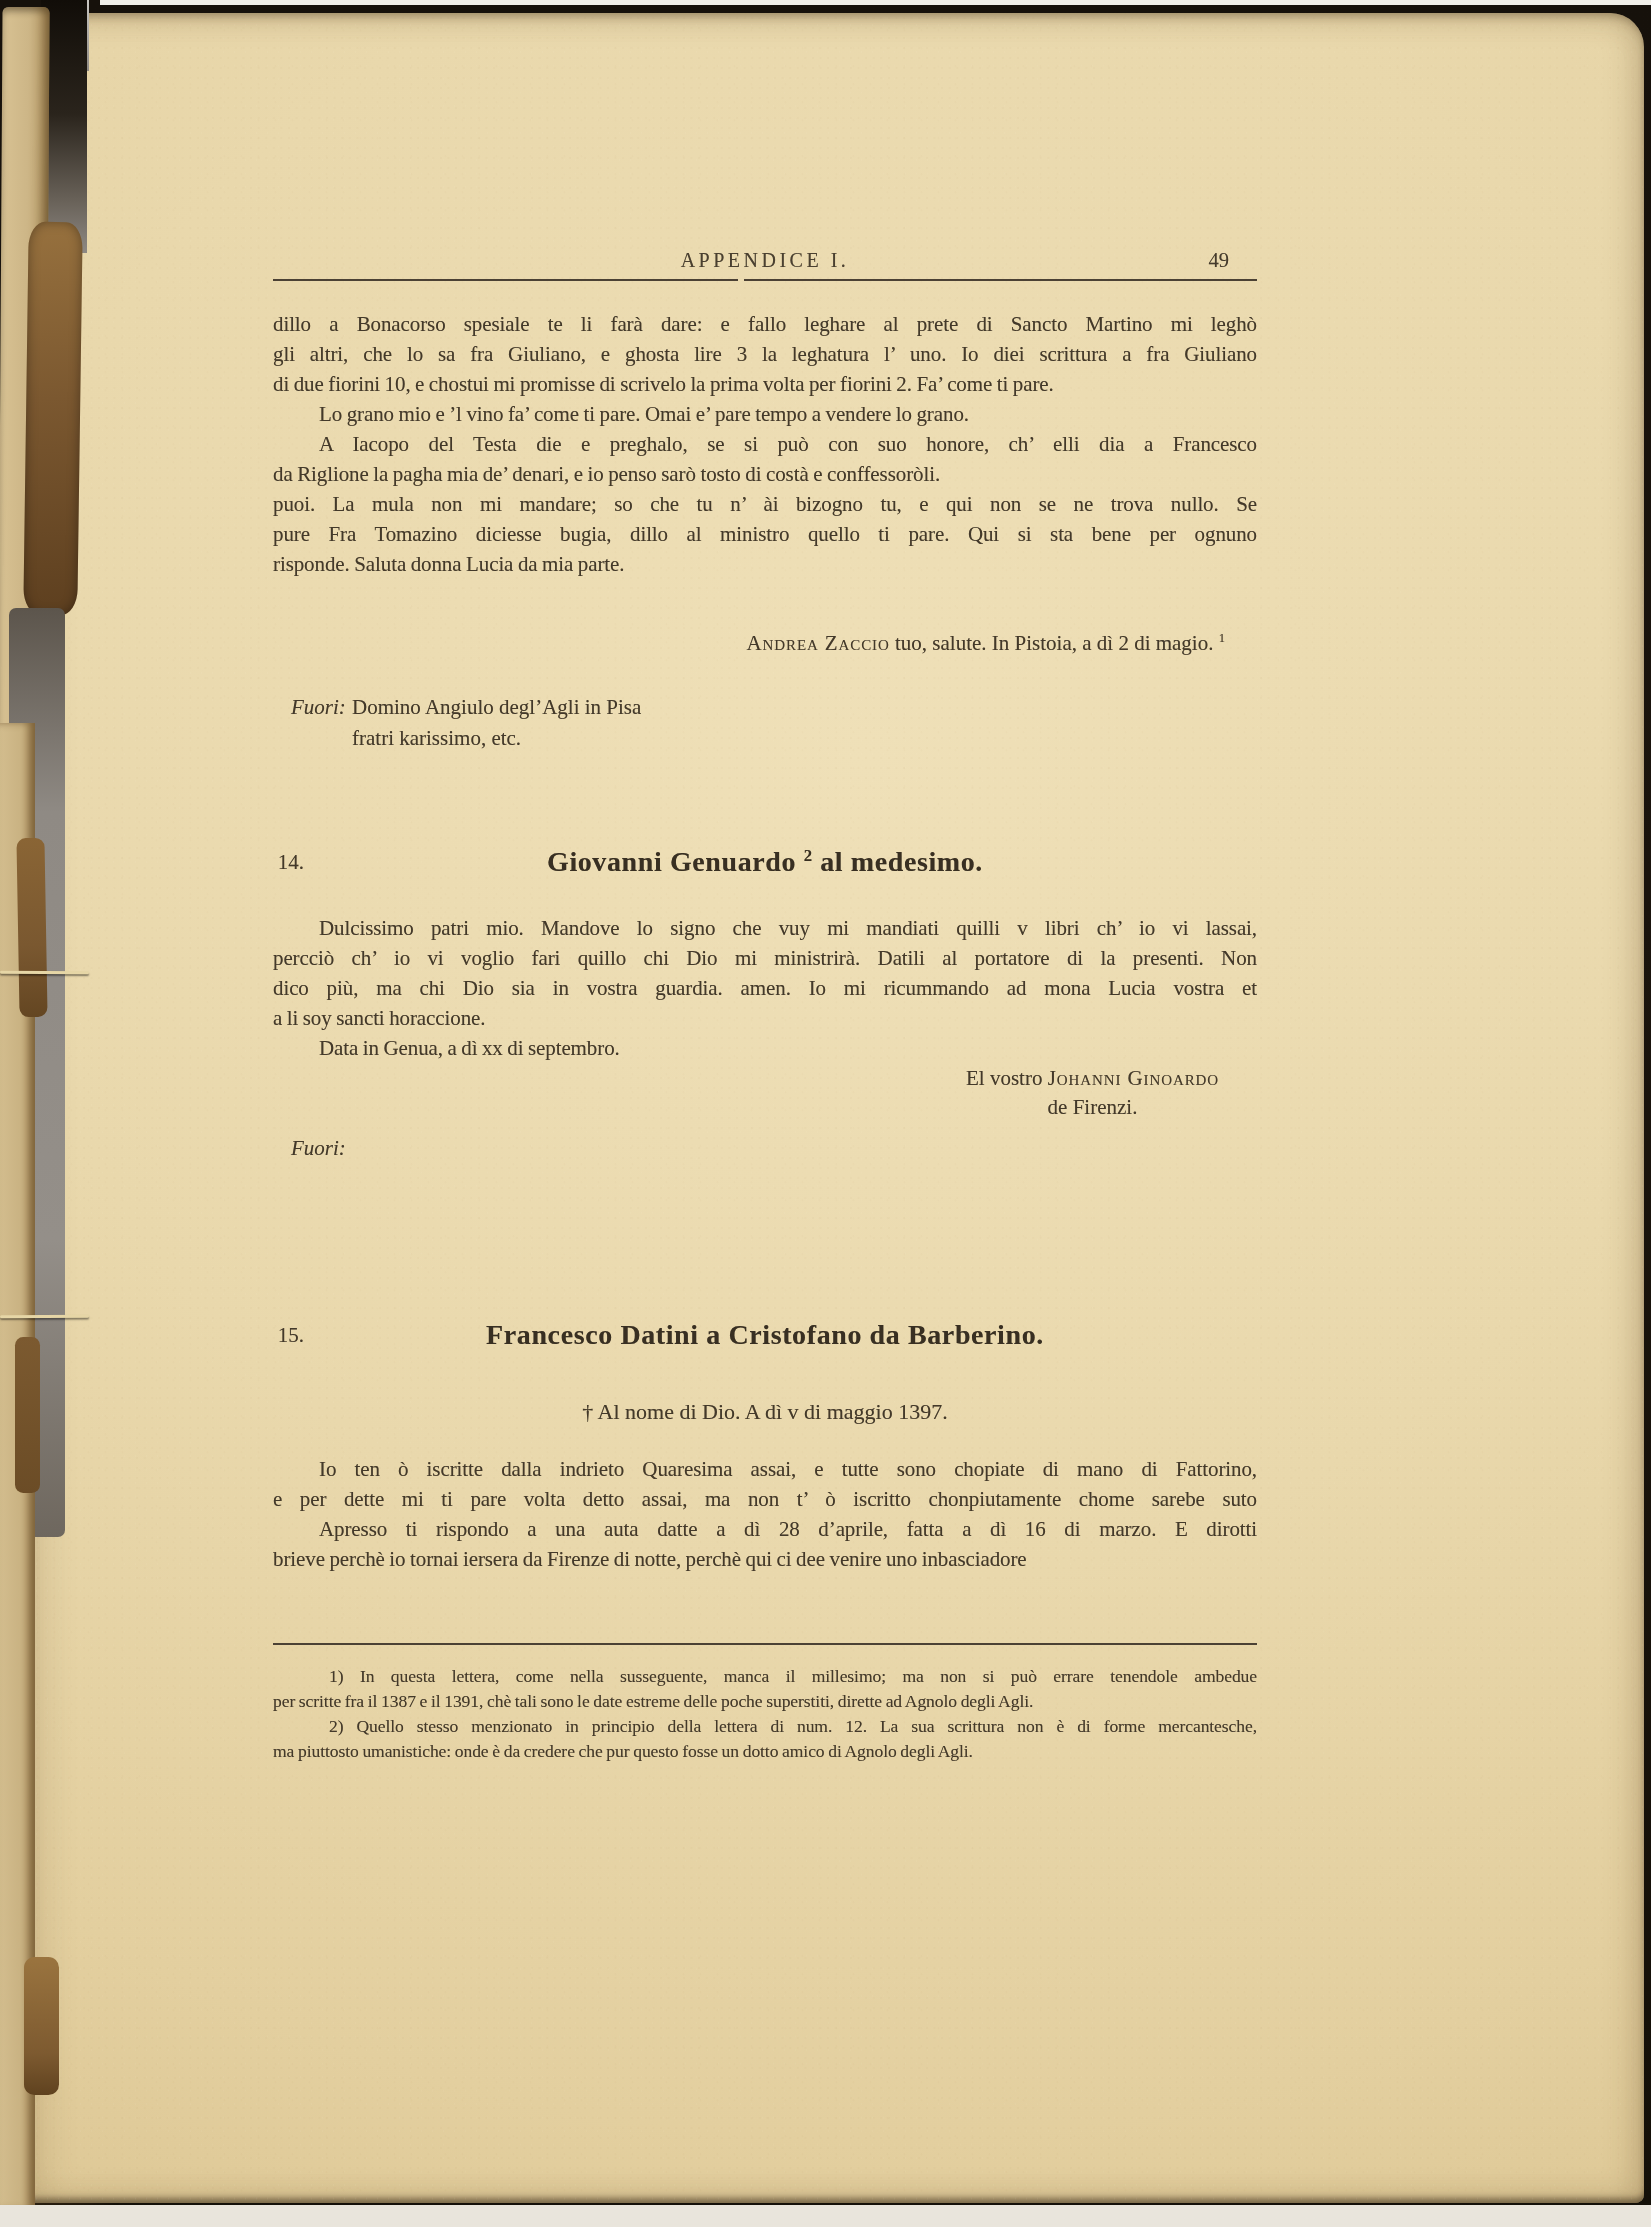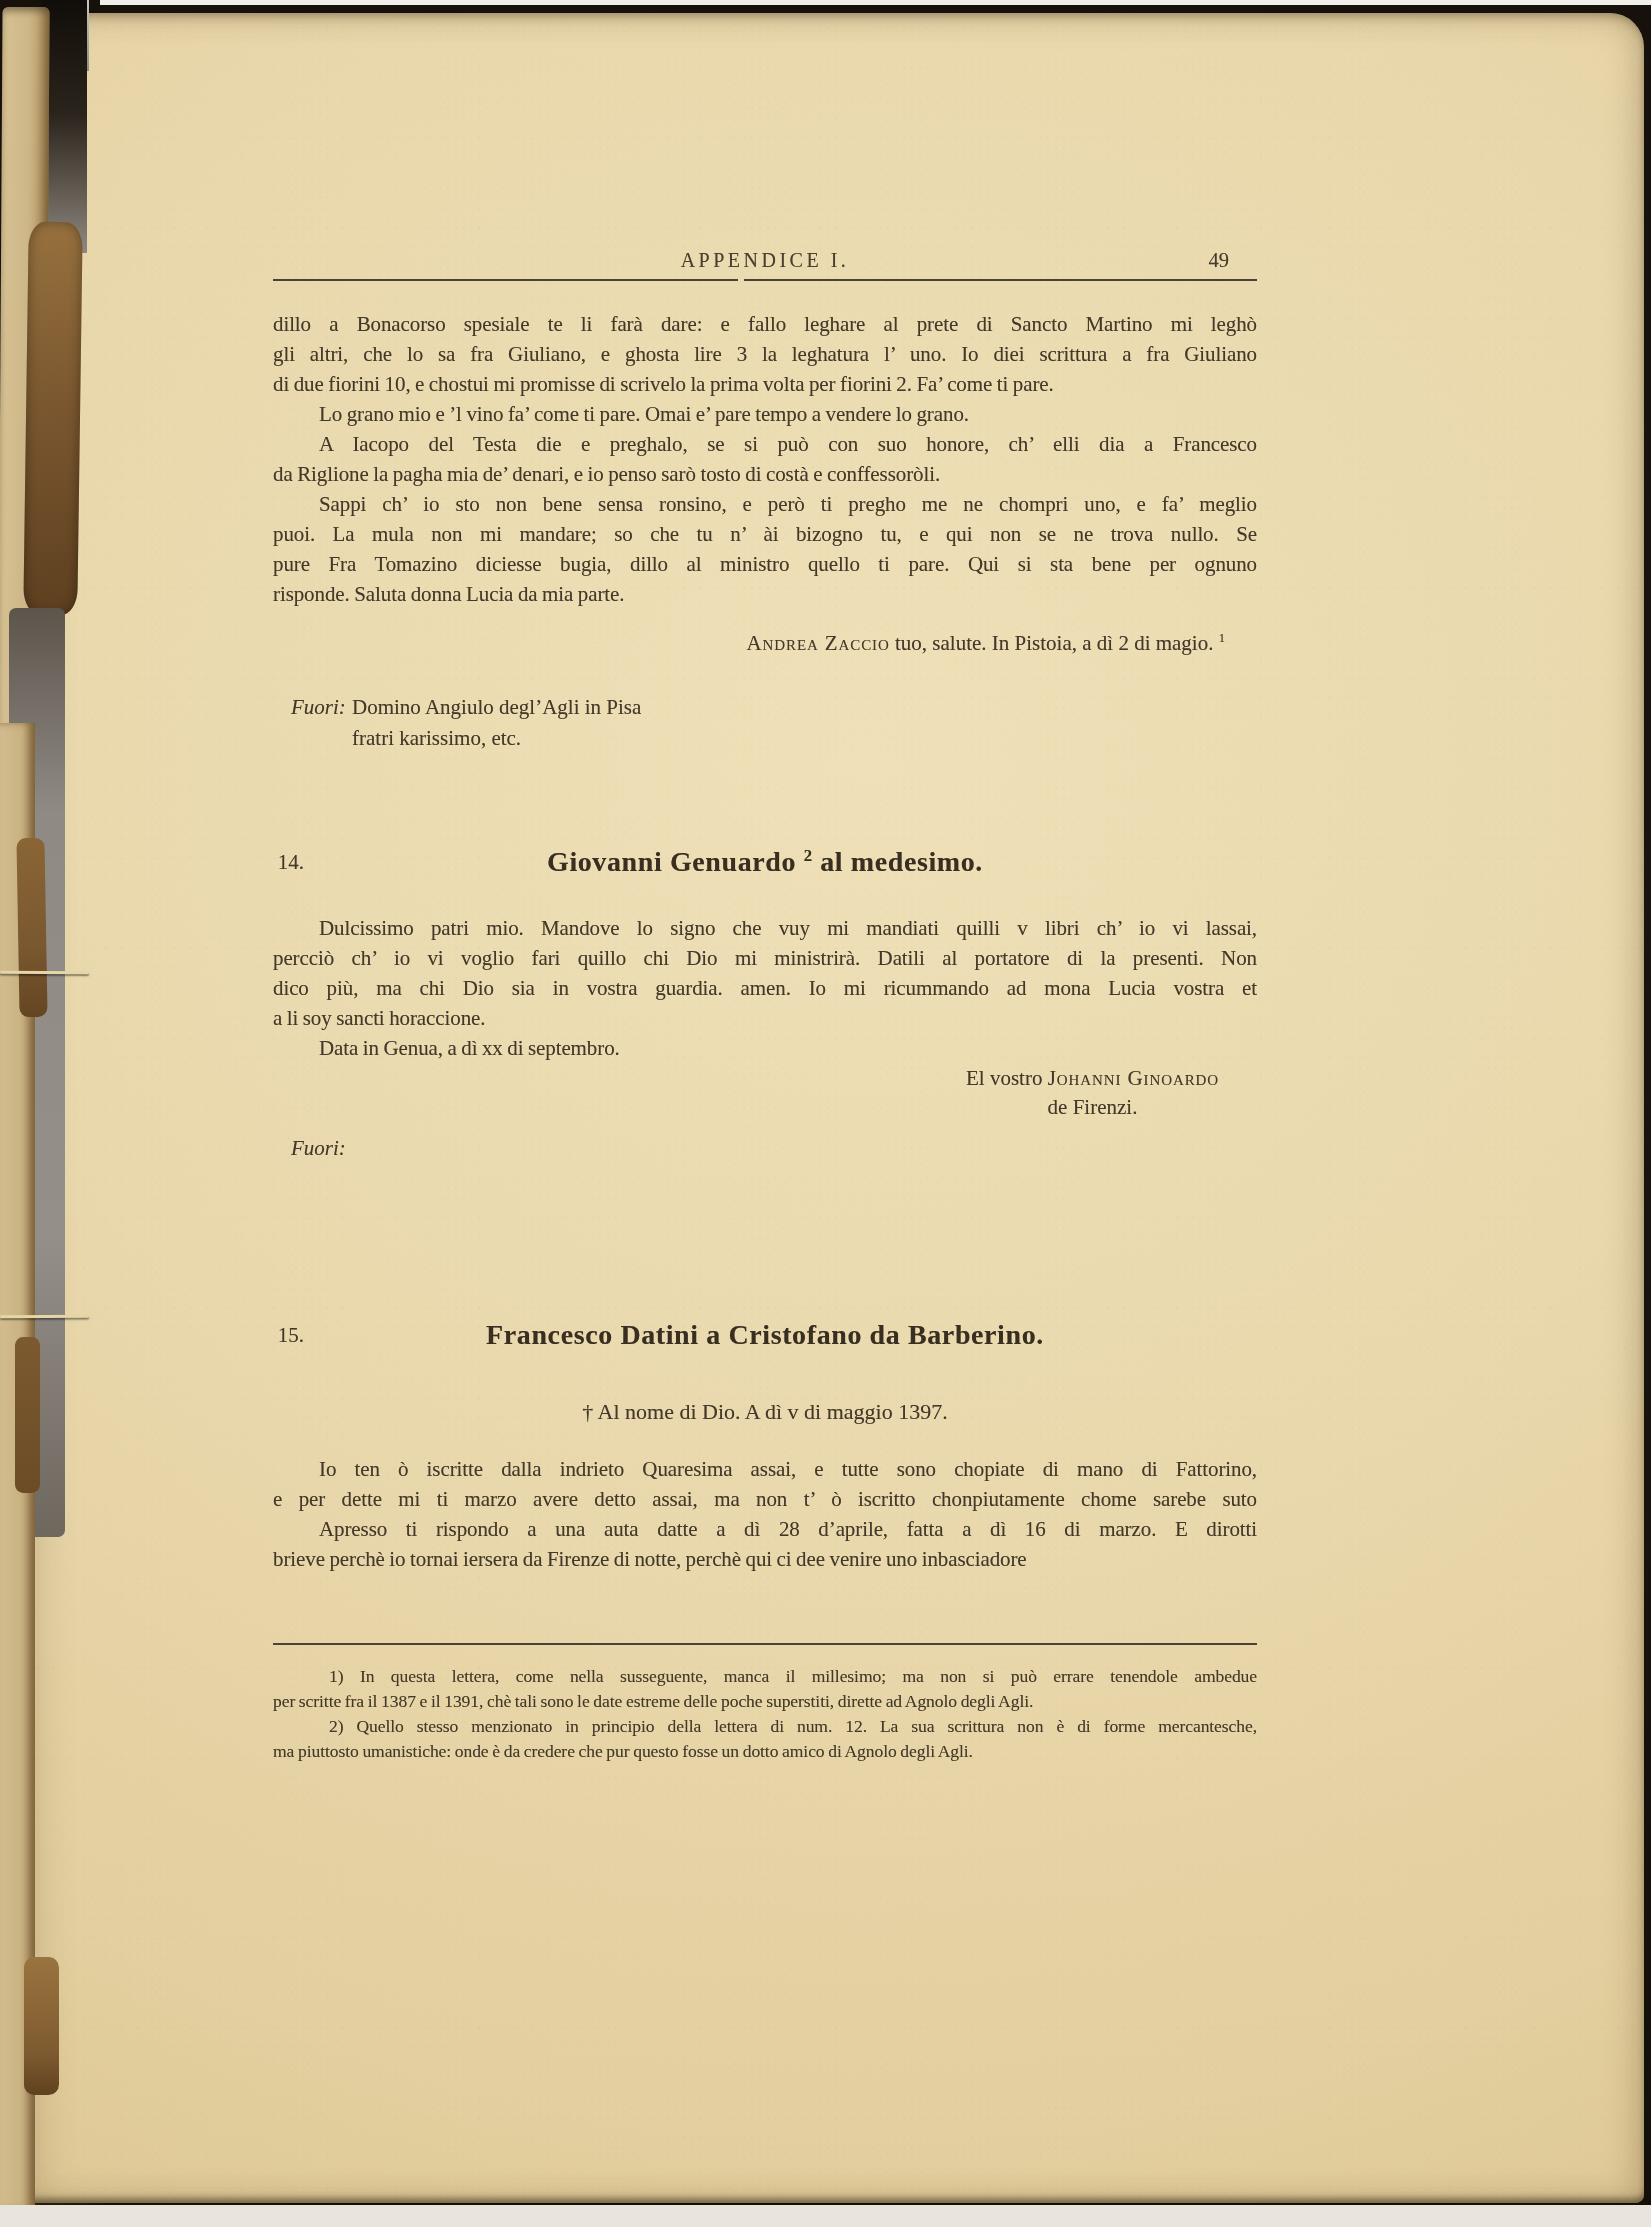--- a/index.html
+++ b/index.html
@@ -133,21 +133,20 @@
     </div>
     <div class="abs head-rule"></div>
 
     <div class="abs textblock b13">
         <div class="line just">dillo a Bonacorso spesiale te li farà dare: e fallo leghare al prete di Sancto Martino mi leghò</div>
         <div class="line just">gli altri, che lo sa fra Giuliano, e ghosta lire 3 la leghatura l’ uno. Io diei scrittura a fra Giuliano</div>
         <div class="line">di due fiorini 10, e chostui mi promisse di scrivelo la prima volta per fiorini 2. Fa’ come ti pare.</div>
         <div class="line indent">Lo grano mio e ’l vino fa’ come ti pare. Omai e’ pare tempo a vendere lo grano.</div>
         <div class="line indent just">A Iacopo del Testa die e preghalo, se si può con suo honore, ch’ elli dia a Francesco</div>
         <div class="line">da Riglione la pagha mia de’ denari, e io penso sarò tosto di costà e conffessoròli.</div>
-        <div class="line indent just">Sappi ch’ io sto non bene sensa ronsino, e però ti pregho me ne chompri uno, e fa’ meglio</div>
         <div class="line just">puoi. La mula non mi mandare; so che tu n’ ài bizogno tu, e qui non se ne trova nullo. Se</div>
         <div class="line just">pure Fra Tomazino diciesse bugia, dillo al ministro quello ti pare. Qui si sta bene per ognuno</div>
         <div class="line">risponde. Saluta donna Lucia da mia parte.</div>
       </div>
 
     <div class="abs sig13">
       <span class="sc">Andrea Zaccio</span><span> tuo, salute. In Pistoia, a dì 2 di magio. </span><sup>1</sup>
     </div>
 
     <div class="abs fuori f13">
@@ -182,21 +181,21 @@
 
     <div class="abs heading h15">
       <span class="num">15.</span>
       <div class="htitle">Francesco Datini a Cristofano da Barberino.</div>
     </div>
 
     <div class="abs invocation">† Al nome di Dio. A dì v di maggio 1397.</div>
 
     <div class="abs textblock b15">
         <div class="line indent just">Io ten ò iscritte dalla indrieto Quaresima assai, e tutte sono chopiate di mano di Fattorino,</div>
-        <div class="line just">e per dette mi ti marzo avere detto assai, ma non t’ ò iscritto chonpiutamente chome sarebe suto</div>
+        <div class="line just">e per dette mi ti pare volta detto assai, ma non t’ ò iscritto chonpiutamente chome sarebe suto</div>
         <div class="line indent just">Apresso ti rispondo a una auta datte a dì 28 d’aprile, fatta a dì 16 di marzo. E dirotti</div>
         <div class="line">brieve perchè io tornai iersera da Firenze di notte, perchè qui ci dee venire uno inbasciadore</div>
       </div>
 
     <div class="abs fn-rule"></div>
 
     <div class="abs textblock fnblock">
         <div class="line indent just">1) In questa lettera, come nella susseguente, manca il millesimo; ma non si può errare tenendole ambedue</div>
         <div class="line">per scritte fra il 1387 e il 1391, chè tali sono le date estreme delle poche superstiti, dirette ad Agnolo degli Agli.</div>
         <div class="line indent just">2) Quello stesso menzionato in principio della lettera di num. 12. La sua scrittura non è di forme mercantesche,</div>

